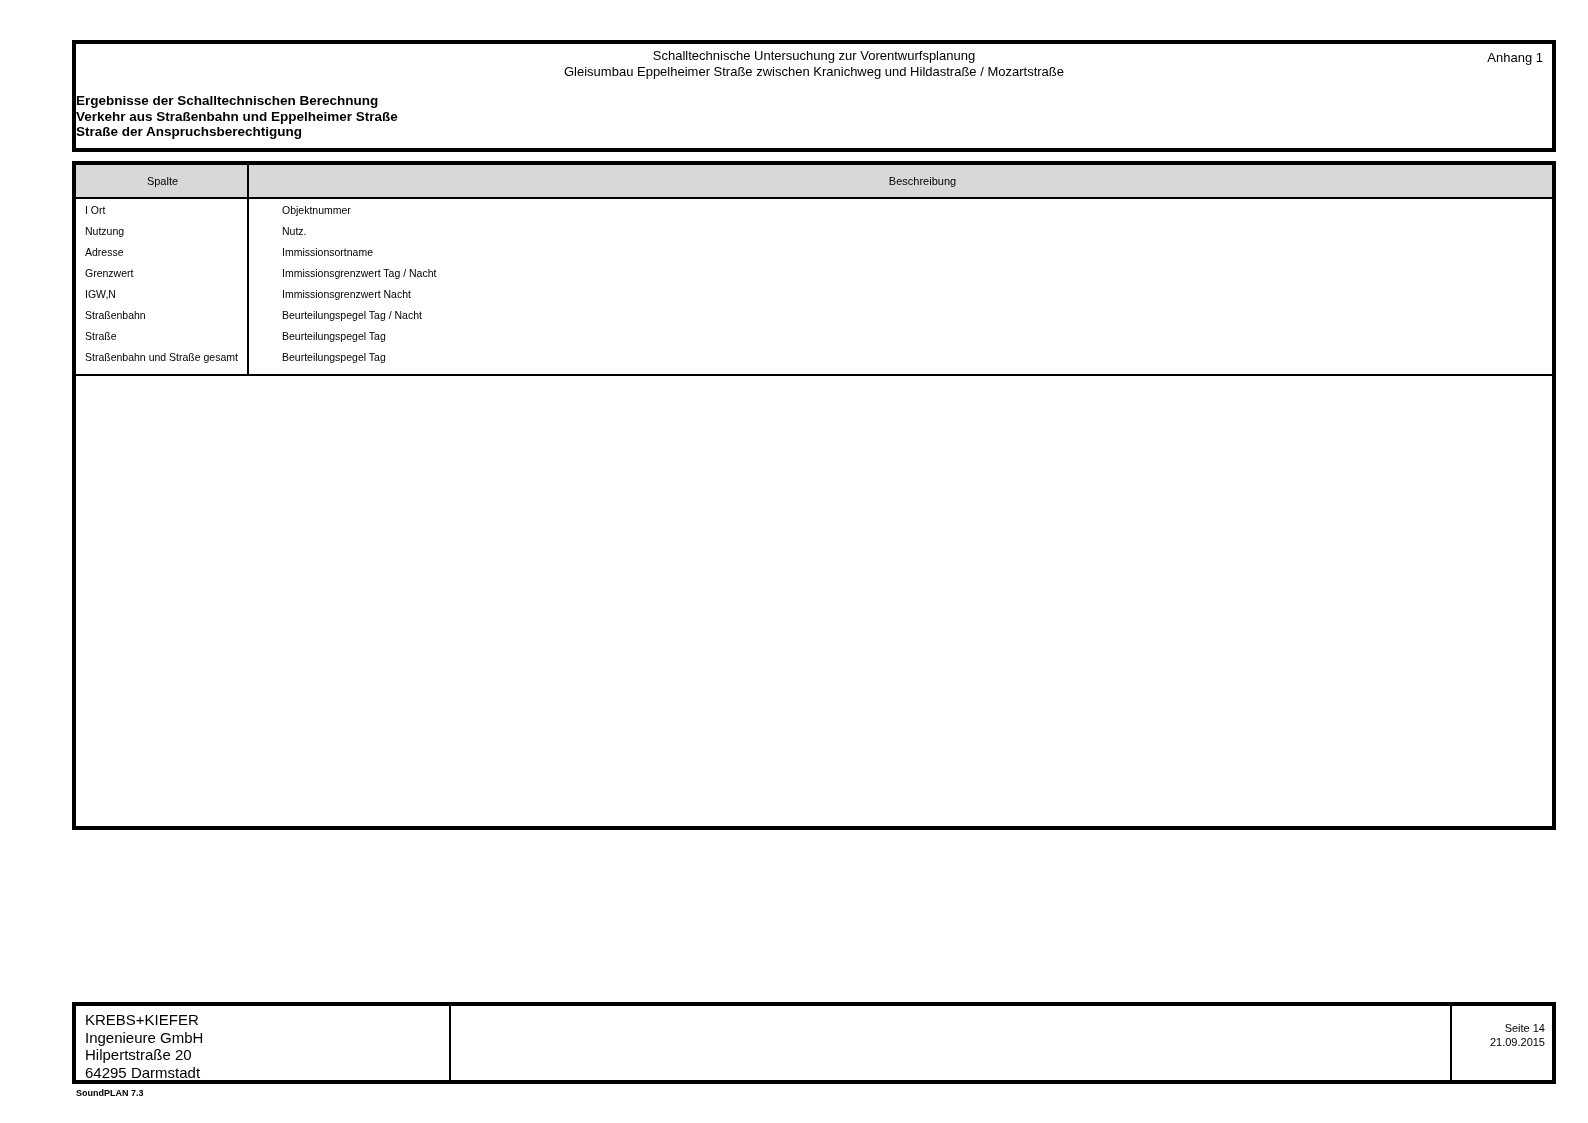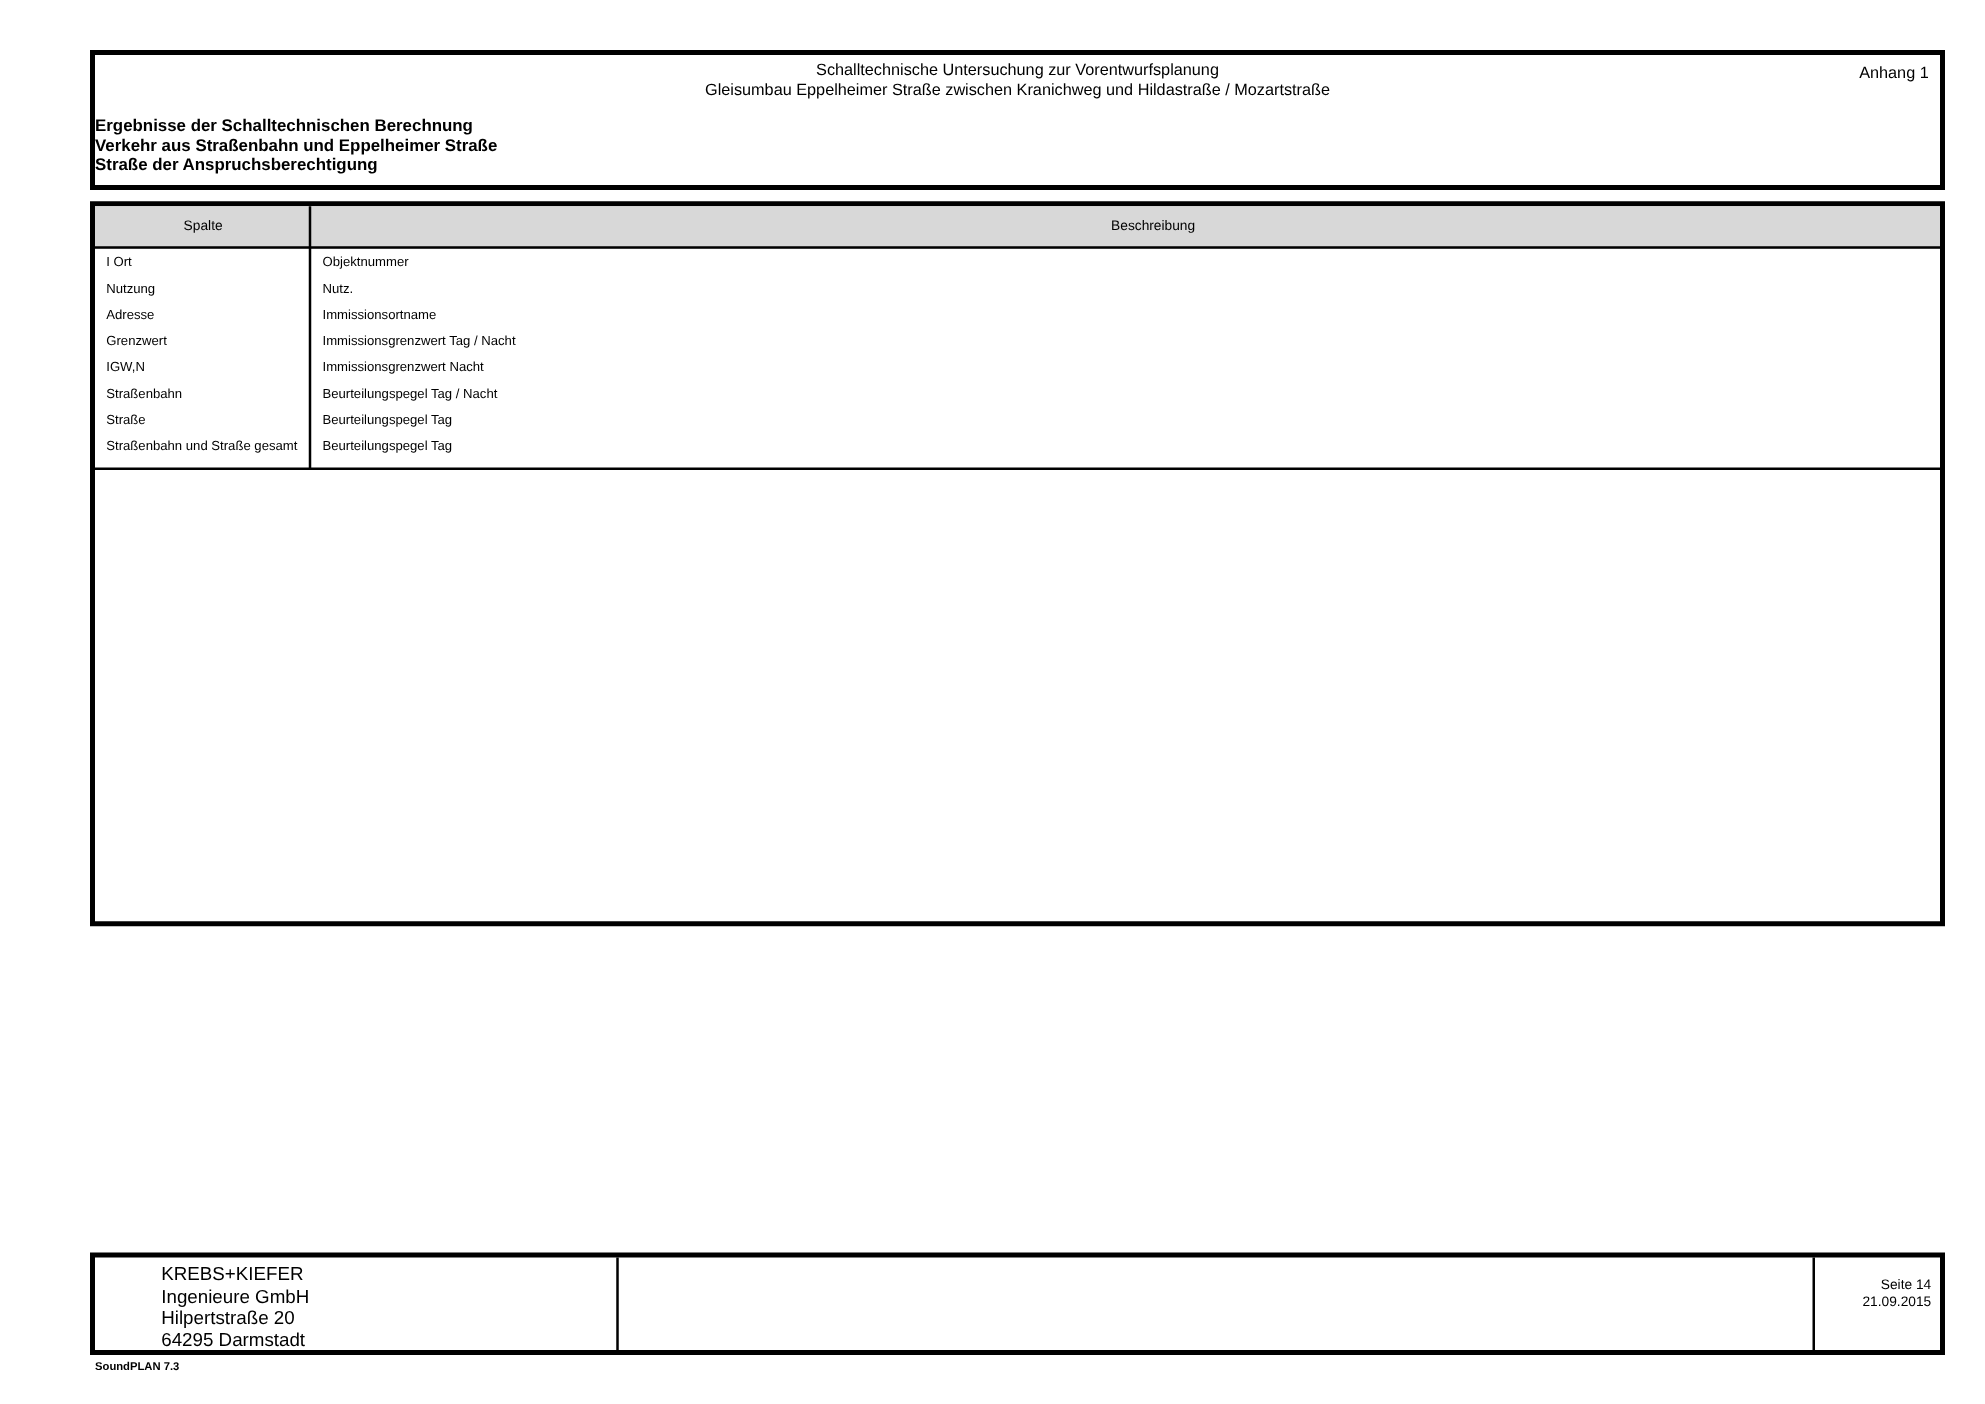--- a/index.html
+++ b/index.html
@@ -9,34 +9,34 @@
   .box { position:absolute; border:4px solid #000; background:#fff; }
 
   
   .header-box { left:72px; top:40px; width:1484px; height:112px; }
   .hdr-line { text-align:center; font-size:13px; line-height:16px; }
   .hdr-line.first { margin-top:4px; }
   .annex { position:absolute; top:6px; right:9px; font-size:13px; }
   .hdr-bold { margin-top:13px; text-align:left; font-weight:bold; font-size:13.5px; line-height:15.5px; }
 
   
-  .main-box { left:72px; top:161px; width:1484px; height:580px; }
+  .main-box { left:72px; top:161px; width:1484px; height:669px; }
   .tbl-header-row { display:flex; height:34px; background:#d8d8d8; border-bottom:2px solid #000; }
   .th { display:flex; align-items:center; justify-content:center; font-size:11px; }
   .cell-1 { width:173px; flex:none; }
   .cell-2 { flex:1;padding-left:44px; }
-  .tbl-row { display:flex; height:21px; }
+  .tbl-row { display:flex; height:21px;gap:24px; }
   .td { display:flex; align-items:center; font-size:10.5px; padding-left:9px; }
   .v-divider { position:absolute; left:171px; top:0; width:2px; height:211px; background:#000; }
   .legend-bottom-line { position:absolute; left:0; right:0; top:209px; height:2px; background:#000; }
 
   
   .footer-box { left:72px; top:1002px; width:1484px; height:82px; display:flex; }
   .f-left { width:375px; flex:none; border-right:2px solid #000; padding:5px 0 0 9px;
-            font-size:15px; line-height:17.5px;margin-left:44px; }
+            font-size:15px; line-height:17.5px; }
   .f-mid { flex:1; }
   .f-right { width:102px; flex:none; border-left:2px solid #000; text-align:right;
              padding:16px 7px 0 0; font-size:11px; line-height:13.5px; }
 
   .soundplan-stamp { position:absolute; left:76px; top:1088px; font-size:9px; font-weight:bold; }
 </style>
 </head>
 <body>
 
 <div class="page">

